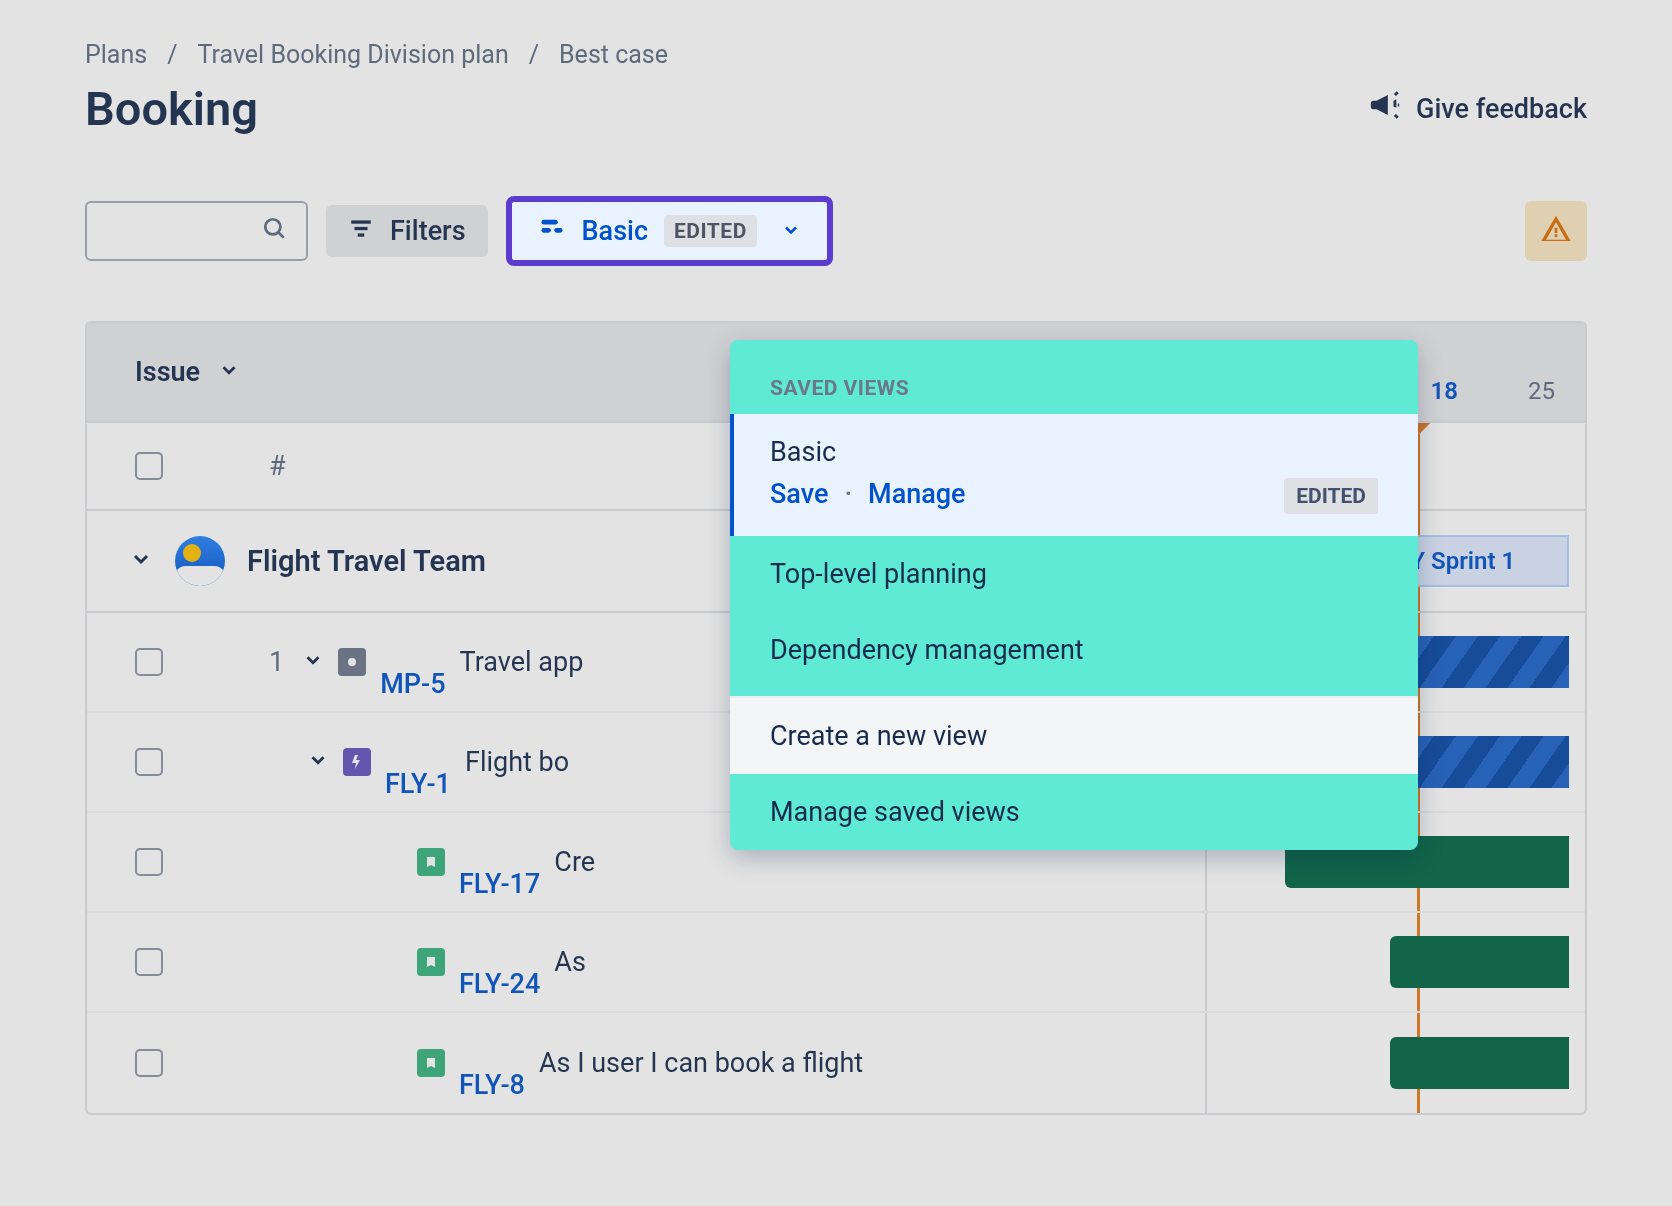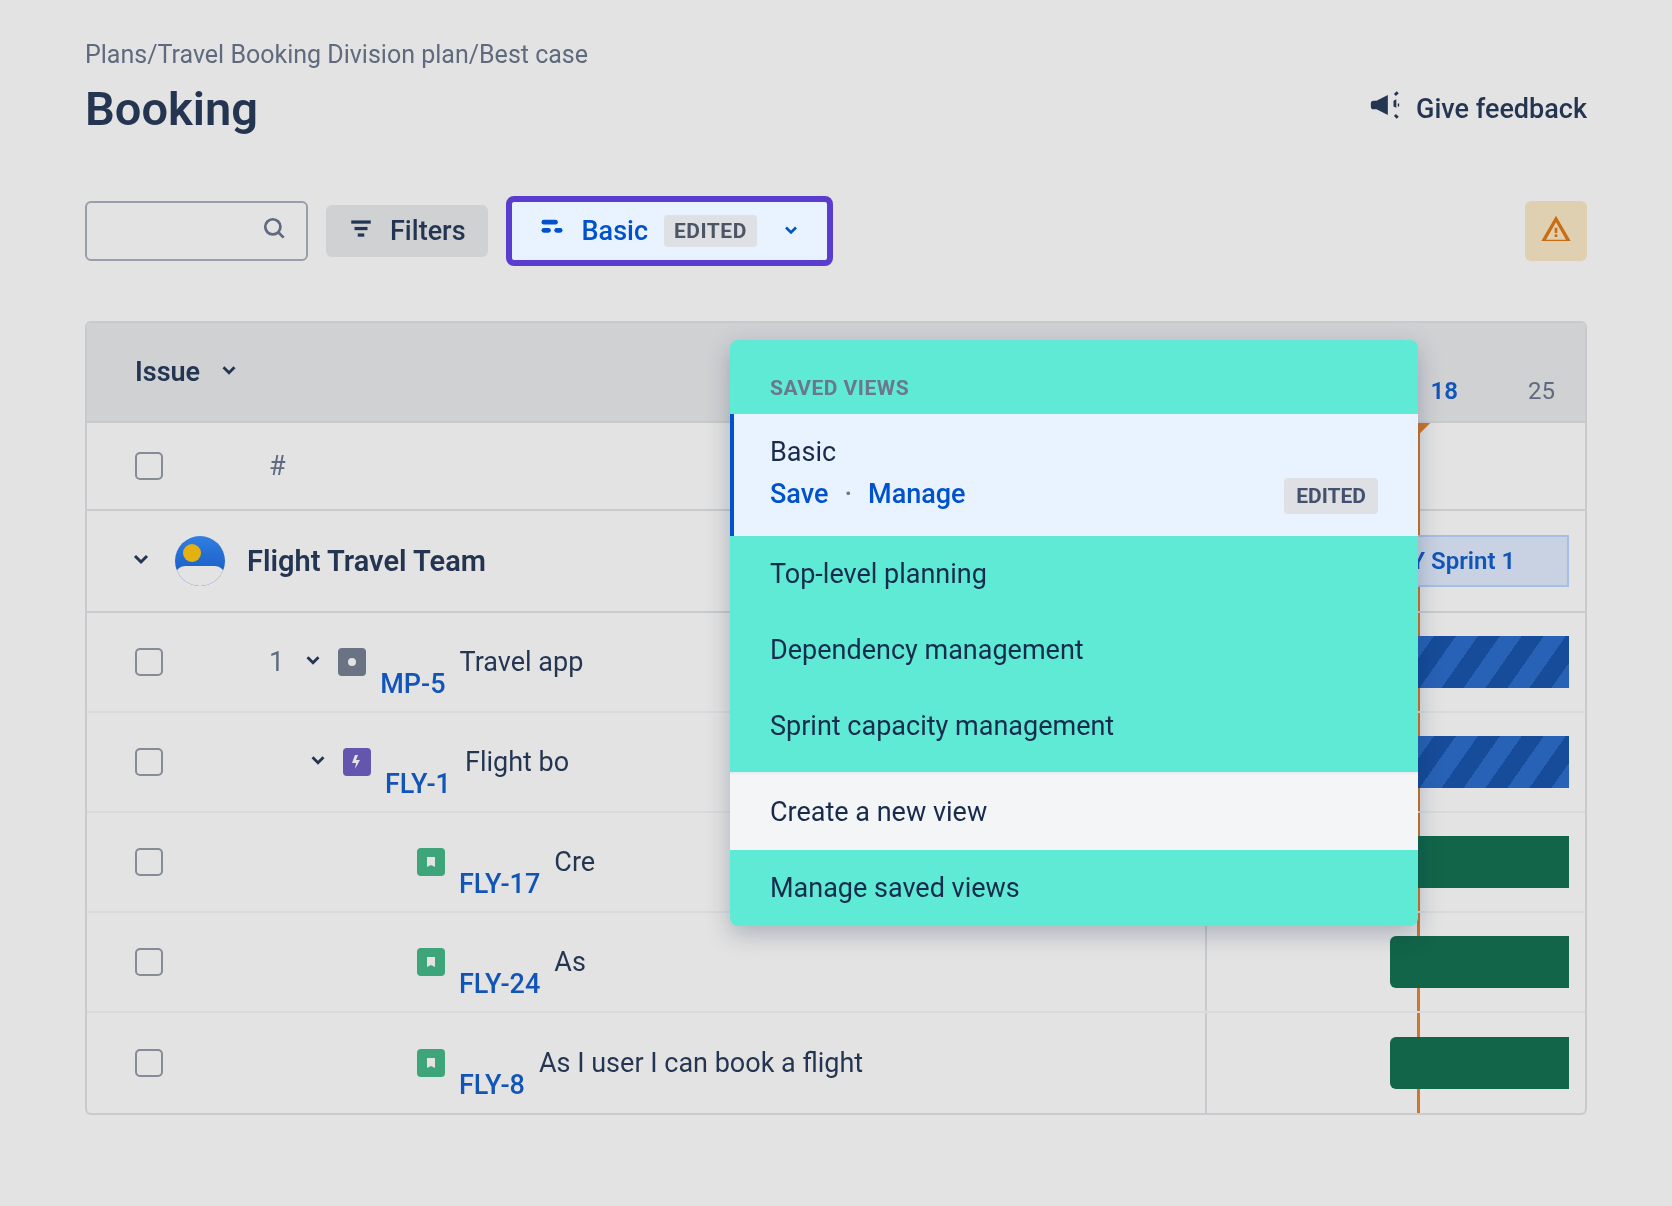--- a/index.html
+++ b/index.html
@@ -16,20 +16,21 @@
   position: absolute;
   inset: 0;
   background: rgba(100,100,100,0.18);
   pointer-events: none;
   z-index: 50;
 }
 .content { padding: 40px 85px 0 85px; }
 .breadcrumb {
   display: flex;
   align-items: center;
+  gap: 20px;
   font-size: 25px;
   color: #5E6C84;
   margin-bottom: 12px;
 }
 .breadcrumb a { color: #5E6C84; text-decoration: none; }
 .breadcrumb .sep { color: #5E6C84; }
 .header-row {
   display: flex;
   justify-content: space-between;
   align-items: center;
@@ -581,17 +582,16 @@
     <div class="item-name">Basic</div>
     <div class="actions">
       <a>Save</a>
       <span class="mid">·</span>
       <a>Manage</a>
     </div>
     <span class="badge">EDITED</span>
   </div>
   <div class="item">Top-level planning</div>
   <div class="item">Dependency management</div>
-  <div class="item">Sprint capacity management</div>
   <div class="divider"></div>
   <div class="item" style="background:#F4F5F7;">Create a new view</div>
   <div class="item">Manage saved views</div>
 </div>
 
 </body></html>

